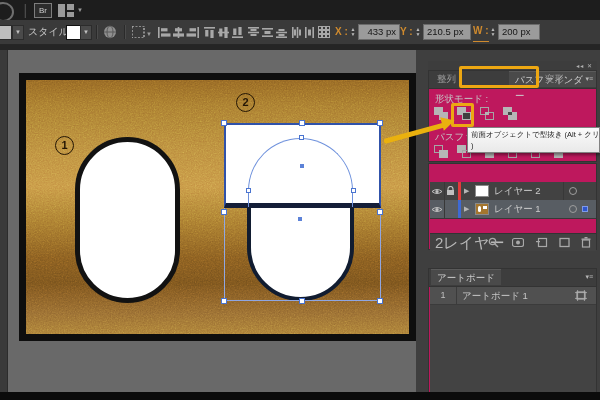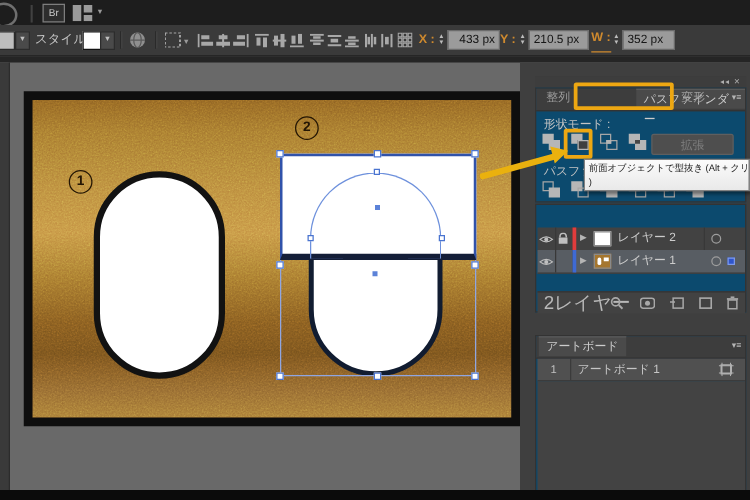--- a/index.html
+++ b/index.html
@@ -48,21 +48,21 @@
   .handle{width:6px;height:6px;background:#fff;border:1px solid #4a74d0;box-sizing:border-box;z-index:6;}
   
   .hlbox{border:3px solid #eda712;box-sizing:border-box;z-index:20;border-radius:2px;}
   #arrowline{left:384px;top:139px;width:63px;height:5px;background:#eab10e;
     transform-origin:0 50%;transform:rotate(-15.3deg);z-index:25;border-radius:2px;}
   #arrowhead{left:442px;top:117px;width:0;height:0;border-left:13px solid #eab10e;
     border-top:7px solid transparent;border-bottom:7px solid transparent;
     transform-origin:0 50%;transform:rotate(-15.3deg);z-index:25;}
   
   #dock{left:416px;top:50px;width:184px;height:342px;background:#3f3f3f;}
-  .panel{position:absolute;left:12px;width:169px;background:#0c4a6e;border:1px solid #333;box-sizing:border-box;}
+  .panel{position:absolute;left:12px;width:169px;background:#be185d;border:1px solid #333;box-sizing:border-box;}
   .tabbar{position:relative;height:17px;background:#3d3d3d;border-bottom:1px solid #333;}
   .tab{position:absolute;top:0;height:16px;font-size:9.5px;line-height:16px;color:#9b9b9b;padding:0 6px;}
   .tab.active{background:#4a4a4a;color:#cccccc;border-top:1px solid #5a5a5a;box-sizing:border-box;}
   .panelmenu{position:absolute;right:3px;top:3px;color:#b5b5b5;font-size:7px;line-height:10px;}
   .grouphead{position:absolute;left:12px;width:169px;height:9px;background:#3d3d3d;}
   .grouphead .gh{position:absolute;right:4px;top:1px;color:#b0b0b0;font-size:6px;letter-spacing:1px;}
   .sectlabel{color:#c4c4c4;font-size:9.5px;}
   .pfbtn{position:absolute;width:18px;height:17px;}
   .pfico{position:relative;width:14px;height:13px;}
   .pfico .b{position:absolute;left:0;top:0;width:9px;height:8px;}
@@ -238,21 +238,21 @@
     </div>
 
     <div class="abs numlabel" style="left:335px;top:0;">X :</div>
     <div class="abs spinner" style="left:349px;top:7px;">▲<br>▼</div>
     <div class="abs numfield" style="left:358px;top:4px;width:34px;text-align:right;">433 px</div>
     <div class="abs numlabel" style="left:400px;top:0;">Y :</div>
     <div class="abs spinner" style="left:414px;top:7px;">▲<br>▼</div>
     <div class="abs numfield" style="left:423px;top:4px;width:40px;">210.5 px</div>
     <div class="abs numlabel" style="left:473px;top:0;border-bottom:1px solid #cf8a2e;line-height:21px;">W :</div>
     <div class="abs spinner" style="left:489px;top:7px;">▲<br>▼</div>
-    <div class="abs numfield" style="left:498px;top:4px;width:34px;">352 px</div>
+    <div class="abs numfield" style="left:498px;top:4px;width:34px;">200 px</div>
   </div>
   <div class="abs" id="bargap"></div>
 
   <div class="abs" id="leftedge"></div>
 
   <div class="abs" id="canvas">
     <div class="abs" id="art">
       <svg width="383" height="254">
         <filter id="noisef">
             <feTurbulence type="fractalNoise" baseFrequency="0.75" numOctaves="3" stitchTiles="stitch"></feTurbulence>
@@ -324,21 +324,20 @@
             <div class="o gfill"></div>
           </div>
       </div>
       <div class="pfbtn" style="left:74px;top:36px;">
         <div class="pfico">
             <div class="b gfill"></div>
             <div class="f gfill"></div>
             <div class="o" style="background:#474747;"></div>
           </div>
       </div>
-      <div class="expandbtn" style="left:92px;top:36px;">拡張</div>
 
       <div class="sectlabel" style="position:absolute;left:6px;top:60px;">パスファインダー :</div>
 
       <div class="pfbtn" style="left:5px;top:74px;">
           <div class="pfico">
             <div class="b gline"></div>
             <div class="f gfill"></div>
           </div>
         </div>
       <div class="pfbtn" style="left:28px;top:74px;">

